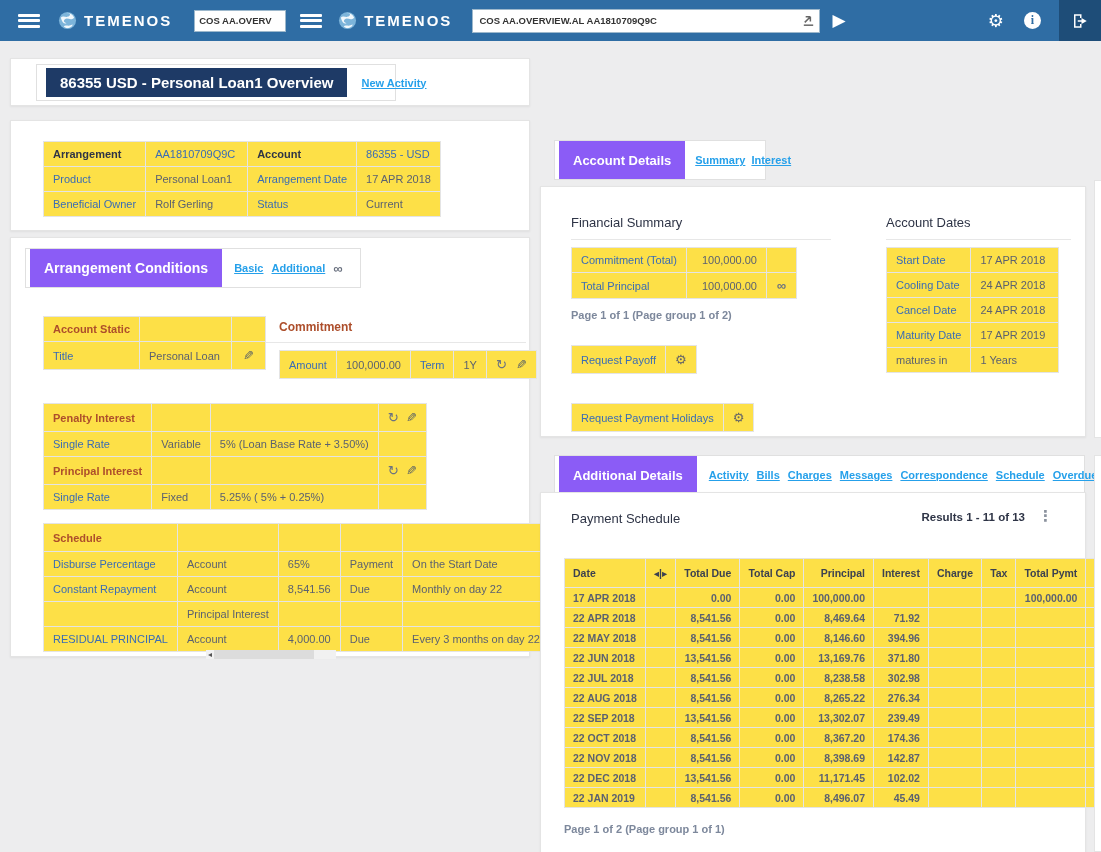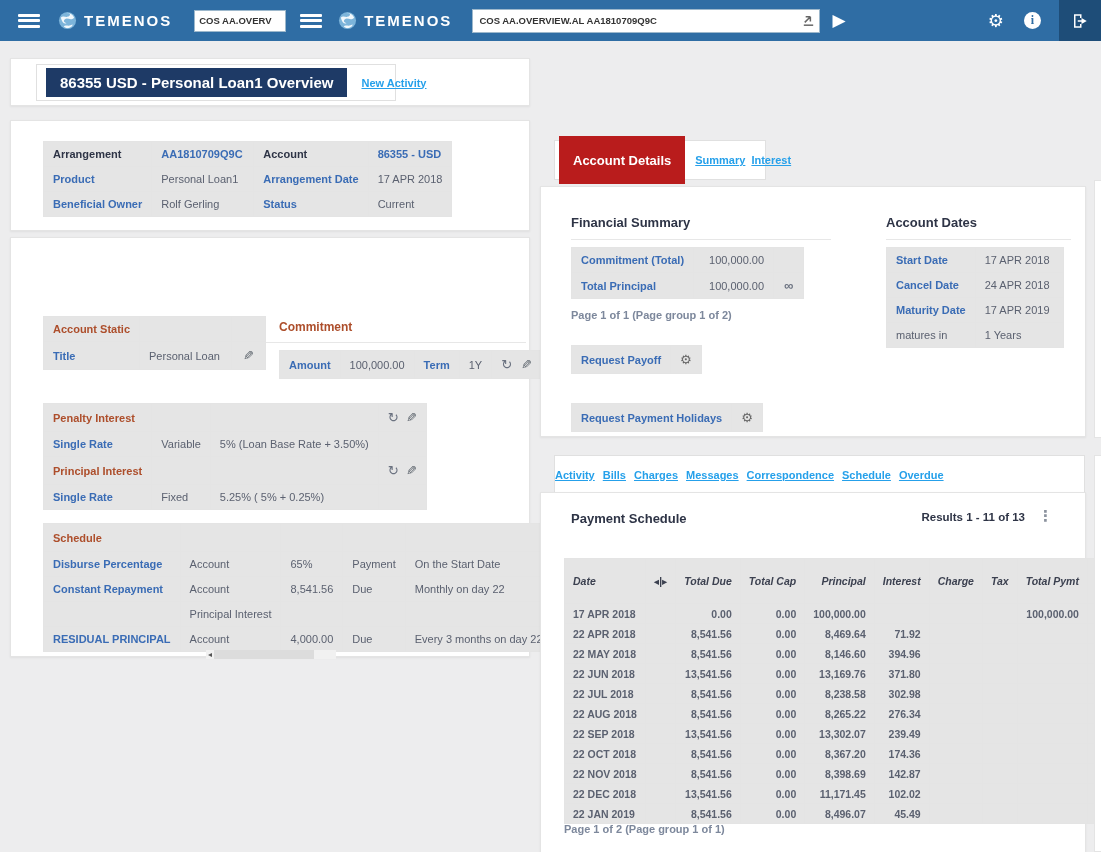--- a/index.html
+++ b/index.html
@@ -17,47 +17,47 @@
   .cmd2 { width:100%; height:100%; font-size:9.5px; font-weight:bold; color:#333; border:1px solid #9db8cc; padding:0 20px 0 6px; }
   .goicon { position:absolute; right:4px; top:4px; width:15px; height:15px; }
   .play { color:#fff; font-size:17px; margin-left:12px; cursor:pointer; }
   .tb-gear { color:#fff; font-size:18px; cursor:pointer; }
   .tb-info { width:17px; height:17px; border-radius:50%; background:#fff; color:#2f6da4; font-size:12px; font-weight:bold; display:flex; align-items:center; justify-content:center; font-family:"Liberation Serif",serif; cursor:pointer; }
   .logoutbox { width:42px; height:41px; background:#1e4d78; display:flex; align-items:center; justify-content:center; cursor:pointer; }
 
   
   .card { position:absolute; background:#fff; border:1px solid #e4e4e4; box-shadow:0 1px 2px rgba(0,0,0,.06); }
   .strip { position:absolute; background:#fff; border:1px solid #e0e0e0; display:flex; align-items:center; }
-  .slatebox { background:#b91c1c; color:#fff; font-weight:bold; display:flex; align-items:center; padding:8px 14px; height:48px; margin:4px; white-space:nowrap; }
+  .slatebox { background:#8b5cf6; color:#fff; font-weight:bold; display:flex; align-items:center; padding:8px 14px; height:38px; margin:4px; white-space:nowrap; }
   a.lnk { color:#25a0ea; font-weight:bold; text-decoration:underline; font-size:11px; white-space:nowrap; cursor:pointer; }
   .view-ic { color:#6b7280; font-size:13px; font-weight:bold; line-height:1; cursor:pointer; }
   .refresh-ic { color:#6b7280; font-size:13px; cursor:pointer; }
   .pencil-ic { color:#555d66; font-size:13px; cursor:pointer; display:inline-block; transform:scaleX(-1); }
   .gear-ic { color:#666; font-size:13px; cursor:pointer; }
 
   
-  table { border-collapse:collapse; background:#e5e5e5; }
+  table { border-collapse:collapse; background:#fde047; }
   td,th { border:1px solid #e4e4e4; font-size:11px; padding:6px 9px; white-space:nowrap; text-align:left; }
-  .lbl { color:#3a6cb5; font-weight:bold; }
+  .lbl { color:#3a6cb5; font-weight:normal; }
   .dark { color:#2e3446; font-weight:bold; }
   .val { color:#5b6170; font-weight:normal; }
   .rust { color:#ad4e2b; font-weight:bold; }
   .icons-cell { text-align:center; }
   .rtitle { color:#ad4e2b; font-weight:bold; font-size:12px; }
-  .sec-title { color:#2e3446; font-weight:bold; font-size:13px; }
+  .sec-title { color:#2e3446; font-weight:normal; font-size:13px; }
   .hr { height:1px; background:#e7e7e7; }
   .pgtxt { color:#7d889c; font-weight:bold; font-size:11px; }
 
   
   .titlebar { position:absolute; left:25px; top:5px; width:360px; height:37px; border:1px solid #e0e0e0; display:flex; align-items:center; background:#fff; }
   .navybox { background:#1e3a66; color:#fff; font-weight:bold; font-size:15px; padding:6px 14px; margin-left:9px; white-space:nowrap; }
 
   
   .ps-table td, .ps-table th { padding:3px 8px; font-size:10.5px; }
-  .ps-table th { color:#3c4150; font-weight:bold; padding:16px 8px;font-style:italic; }
+  .ps-table th { color:#3c4150; font-weight:bold; padding:8px 8px; }
   .ps-table td { color:#5b6170; font-weight:bold; height:20px; }
   .num { text-align:right; }
   .ps-sort { width:16px; padding:2px; text-align:center; color:#8b929e; font-size:8px; }
   .kebab { color:#8b929e; font-size:15px; font-weight:bold; cursor:pointer; letter-spacing:0; }
   .results { color:#2e3446; font-weight:bold; font-size:11.5px; }
 
   
   .hscroll { position:absolute; left:195px; top:412px; width:130px; height:9px; background:#f1f1f1; display:flex; align-items:center; }
   .hscroll .arr { color:#555; font-size:8px; padding:0 2px; cursor:pointer; }
   .hscroll .thumb { width:100px; height:9px; background:#dcdcdc; cursor:pointer; }
@@ -142,20 +142,26 @@
         <td class="lbl">Beneficial Owner</td>
         <td class="val">Rolf Gerling</td>
         <td class="lbl">Status</td>
         <td class="val">Current</td>
       </tr>
     </tbody>
       </table>
   </section>
 
   <section class="card" style="left:10px; top:237px; width:520px; height:420px;">
+    <div class="strip" style="left:14px; top:10px; width:336px; height:40px;">
+      <span class="slatebox" style="font-size:14px">Arrangement Conditions</span>
+      <a class="lnk" style="margin-left:8px">Basic</a>
+      <a class="lnk" style="margin-left:8px">Additional</a>
+      <span class="view-ic" style="margin-left:8px">∞</span>
+    </div>
 
     <table style="position:absolute; left:32px; top:78px;">
       <tbody>
           <tr>
         <td class="rust" style="width:88px">Account Static</td>
         <td style="width:92px"></td>
         <td style="width:34px"></td>
       </tr>
       <tr>
         <td class="lbl">Title</td>
@@ -314,36 +320,41 @@
 
     <div class="sec-title" style="position:absolute; left:345px; top:28px;">Account Dates</div>
     <div class="hr" style="position:absolute; left:345px; top:52px; width:185px;"></div>
     <table style="position:absolute; left:345px; top:60px;">
       <tbody>
           <tr>
             <td class="lbl" style="width:84px">Start Date</td>
             <td class="val" style="width:88px">17 APR 2018</td>
           </tr>
       <tr>
+            <td class="lbl">Cooling Date</td>
+            <td class="val">24 APR 2018</td>
+          </tr>
+      <tr>
             <td class="lbl">Cancel Date</td>
             <td class="val">24 APR 2018</td>
           </tr>
       <tr>
             <td class="lbl">Maturity Date</td>
             <td class="val">17 APR 2019</td>
           </tr>
       <tr>
             <td class="val">matures in</td>
             <td class="val">1 Years</td>
           </tr>
     </tbody>
       </table>
   </section>
 
   <div class="strip" style="left:554px; top:455px; width:531px; height:40px; gap:8px;">
+    <span class="slatebox" style="font-size:13px">Additional Details</span>
     <a class="lnk">Activity</a>
     <a class="lnk">Bills</a>
     <a class="lnk">Charges</a>
     <a class="lnk">Messages</a>
     <a class="lnk">Correspondence</a>
     <a class="lnk">Schedule</a>
     <a class="lnk">Overdue</a>
 
   </div>
 

